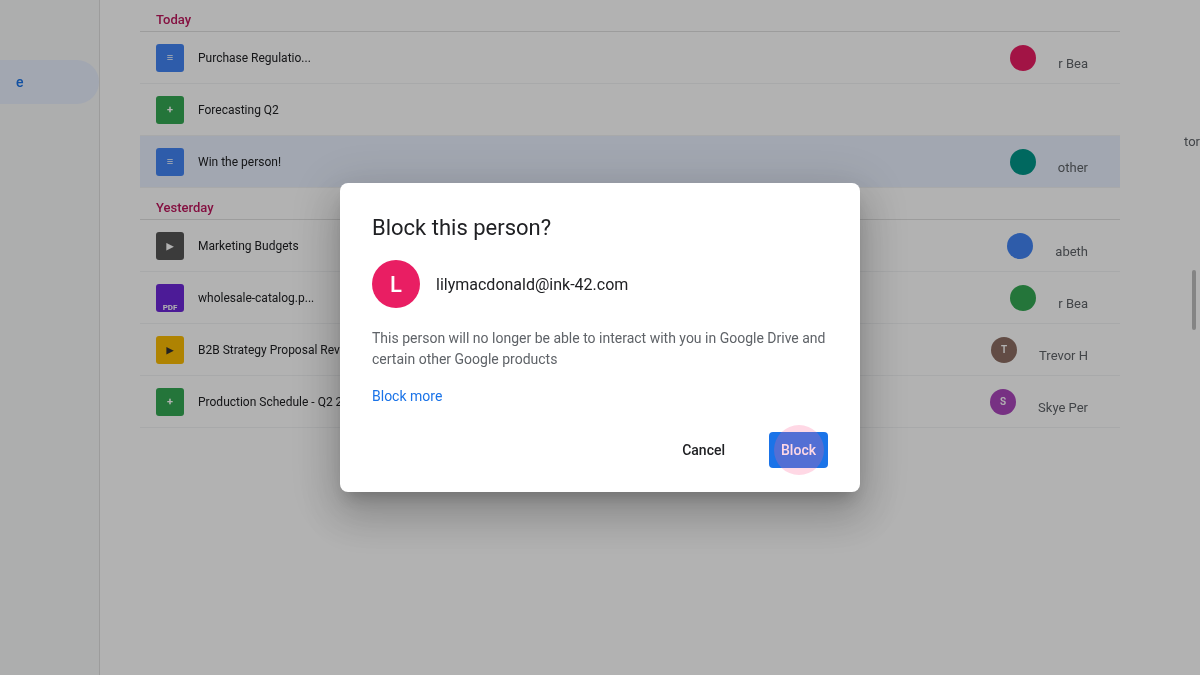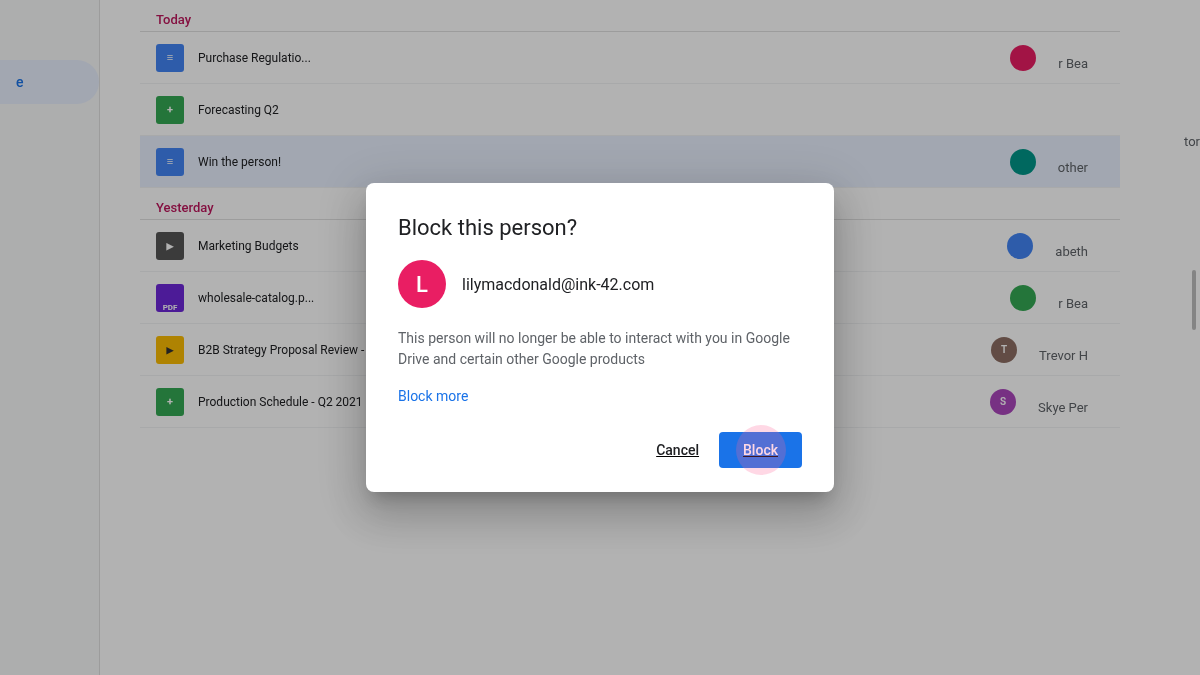--- a/index.html
+++ b/index.html
@@ -129,21 +129,21 @@
       align-items: center;
       justify-content: center;
       z-index: 10;
     }
 
     
     .dialog {
       background: #fff;
       border-radius: 8px;
       box-shadow: 0 11px 15px -7px rgba(0,0,0,.2), 0 24px 38px 3px rgba(0,0,0,.14), 0 9px 46px 8px rgba(0,0,0,.12);
-      width: 468px;
+      width: 520px;
       padding: 32px 32px 24px 32px;
       position: relative;
     }
 
     .dialog-title {
       font-size: 22px;
       font-weight: 400;
       color: #202124;
       margin-bottom: 20px;
     }
@@ -187,40 +187,39 @@
       text-decoration: none;
       display: inline-block;
       margin-bottom: 28px;
       cursor: pointer;
     }
 
     .dialog-actions {
       display: flex;
       justify-content: flex-end;
       align-items: center;
-      gap: 0;
-      text-decoration: underline;
+      gap: 24px;
     }
 
     .btn-cancel {
       background: transparent;
       border: none;
       padding: 10px 20px;
       font-size: 14px;
       font-weight: 500;
       color: #202124;
       border-radius: 4px;
       cursor: pointer;
       font-family: inherit;
     }
 
     .btn-block {
       background: #1a73e8;
       border: none;
-      padding: 10px 24px;
+      padding: 10px 12px;
       font-size: 14px;
       font-weight: 500;
       color: #fff;
       border-radius: 4px;
       cursor: pointer;
       font-family: inherit;
       position: relative;
     }
 
     .btn-block::after {

